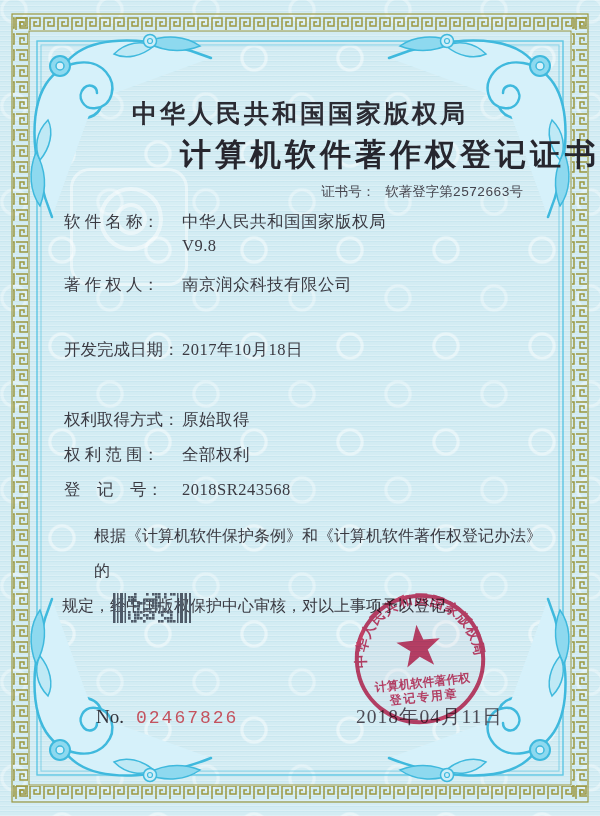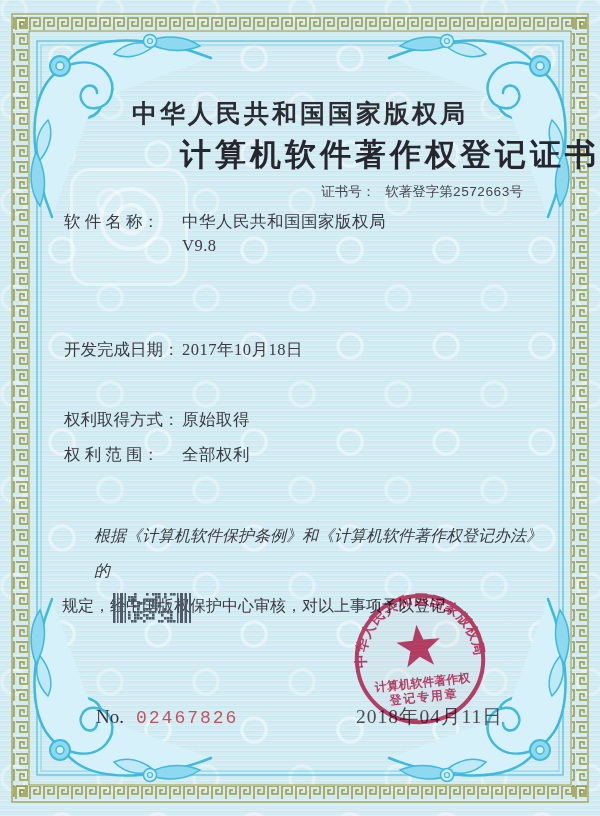--- a/index.html
+++ b/index.html
@@ -37,21 +37,21 @@
   .certno .cl{margin-right:10px;}
   .row{position:absolute;left:64px;font-size:16.5px;line-height:24px;color:#3a3a42;}
   .row .lbl{display:inline-block;width:118px;vertical-align:top;}
   .row .vals{display:inline-block;vertical-align:top;letter-spacing:.5px;}
   .row .v2{display:block;}
   .row .v2:empty{display:none;}
   .r1{top:210px;} .r2{top:273px;} .r3{top:338px;} .r4{top:373px;}
   .r5{top:408px;} .r6{top:443px;} .r7{top:478px;}
   .statement{position:absolute;left:62px;top:518px;width:484px;font-size:16px;
     line-height:35px;color:#3a3a42;}
-  .statement .s1{padding-left:2em;font-style:italic;}
+  .statement .s1{padding-left:2em;}
   .barcode{position:absolute;left:113px;top:592px;width:78px;height:32px;z-index:4;}
   .seal{
     position:absolute;left:353px;top:592px;width:134px;height:134px;z-index:6;
     mix-blend-mode:multiply;opacity:.93;transform:rotate(-6deg);
   }
   .issue-date{position:absolute;left:356px;top:703px;font-size:19.5px;letter-spacing:1px;
     color:#4b4b55;z-index:5;}
   .serial{position:absolute;left:96px;top:706px;z-index:4;font-size:19px;}
   .serial .no{color:#33333b;margin-right:12px;text-align:center;}
   .serial .num{color:#c4525e;letter-spacing:2px;font-family:"Liberation Mono","DejaVu Sans Mono",monospace;font-size:18px;}
@@ -115,28 +115,34 @@
     <div class="title1">中华人民共和国国家版权局</div>
     <div class="title2">计算机软件著作权登记证书</div>
 
     <div class="certno">
       <span class="cl">证书号：</span><span>软著登字第2572663号</span>
     </div>
 
     <div class="row r1">
       <span class="lbl">软 件 名 称：</span><span class="vals"><span>中华人民共和国国家版权局</span><span class="v2">V9.8</span></span>
     </div>
+    <div class="row r2">
+      <span class="lbl">著 作 权 人：</span><span class="vals"><span>南京润众科技有限公司</span></span>
+    </div>
     <div class="row r3">
       <span class="lbl">开发完成日期：</span><span class="vals"><span>2017年10月18日</span></span>
     </div>
     <div class="row r5">
       <span class="lbl">权利取得方式：</span><span class="vals"><span>原始取得</span></span>
     </div>
     <div class="row r6">
       <span class="lbl">权 利 范 围：</span><span class="vals"><span>全部权利</span></span>
+    </div>
+    <div class="row r7">
+      <span class="lbl">登　记　号：</span><span class="vals"><span>2018SR243568</span></span>
     </div>
 
     <div class="statement">
       <div class="s1">根据《计算机软件保护条例》和《计算机软件著作权登记办法》的</div>
       <div class="s2">规定，经中国版权保护中心审核，对以上事项予以登记。</div>
     </div>
 
     <div class="barcode">
       <svg id="bc" width="78" height="32" aria-hidden="true">
           <rect x="0" y="1" width="2.5" height="30" fill="#4e5a68"></rect>

